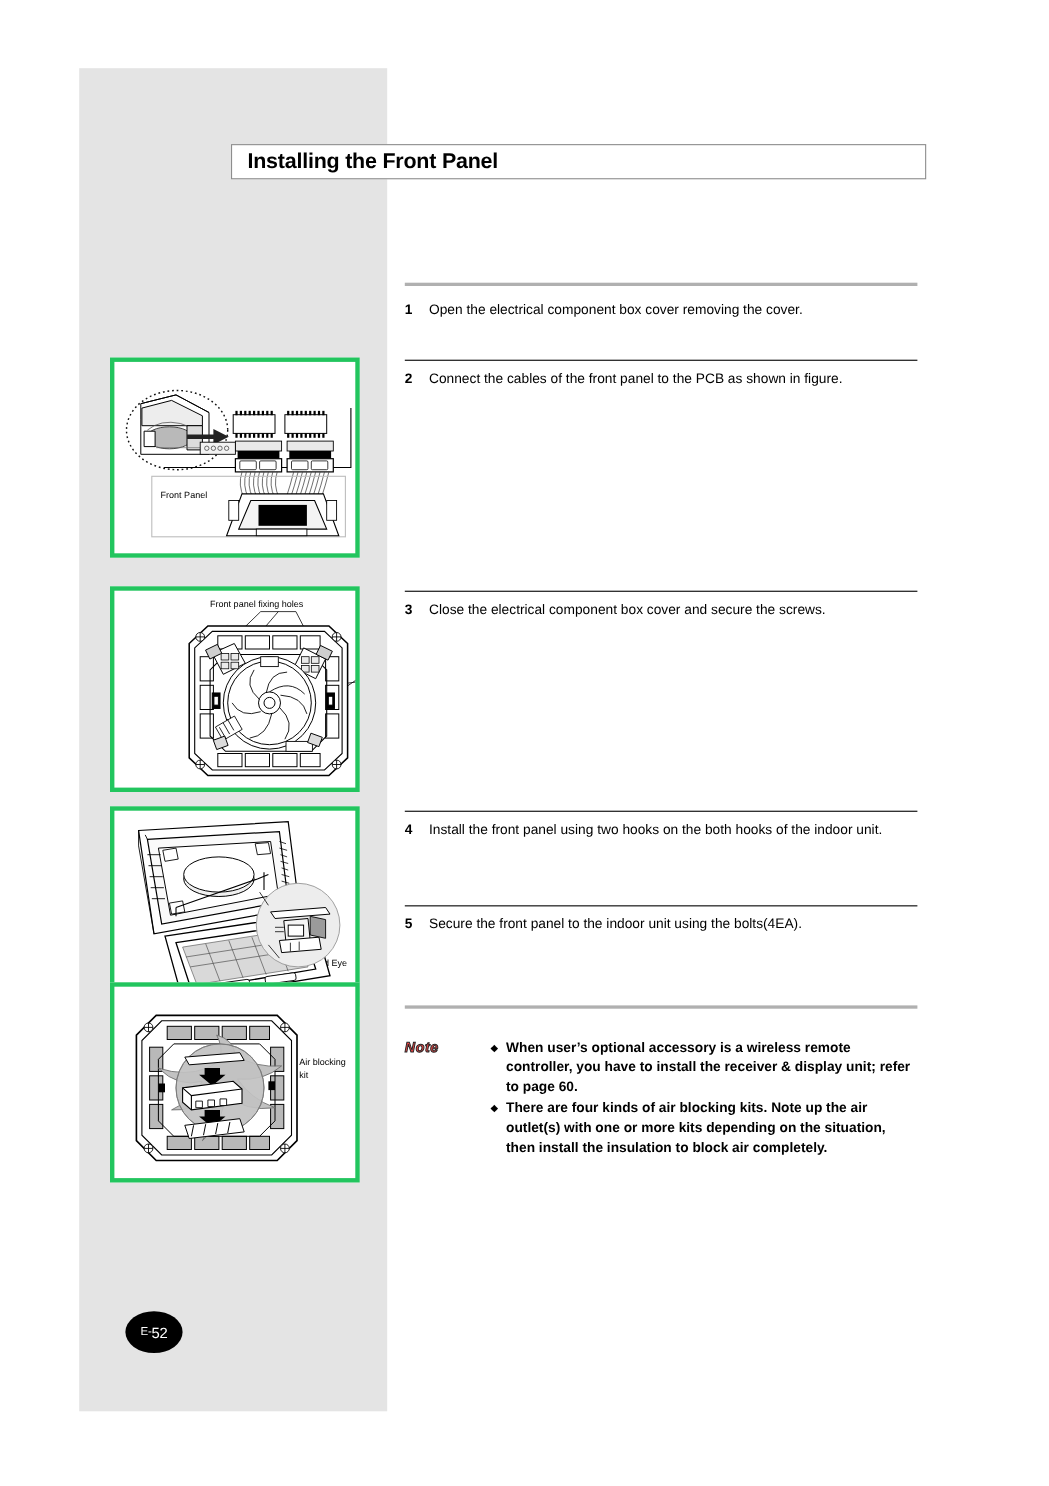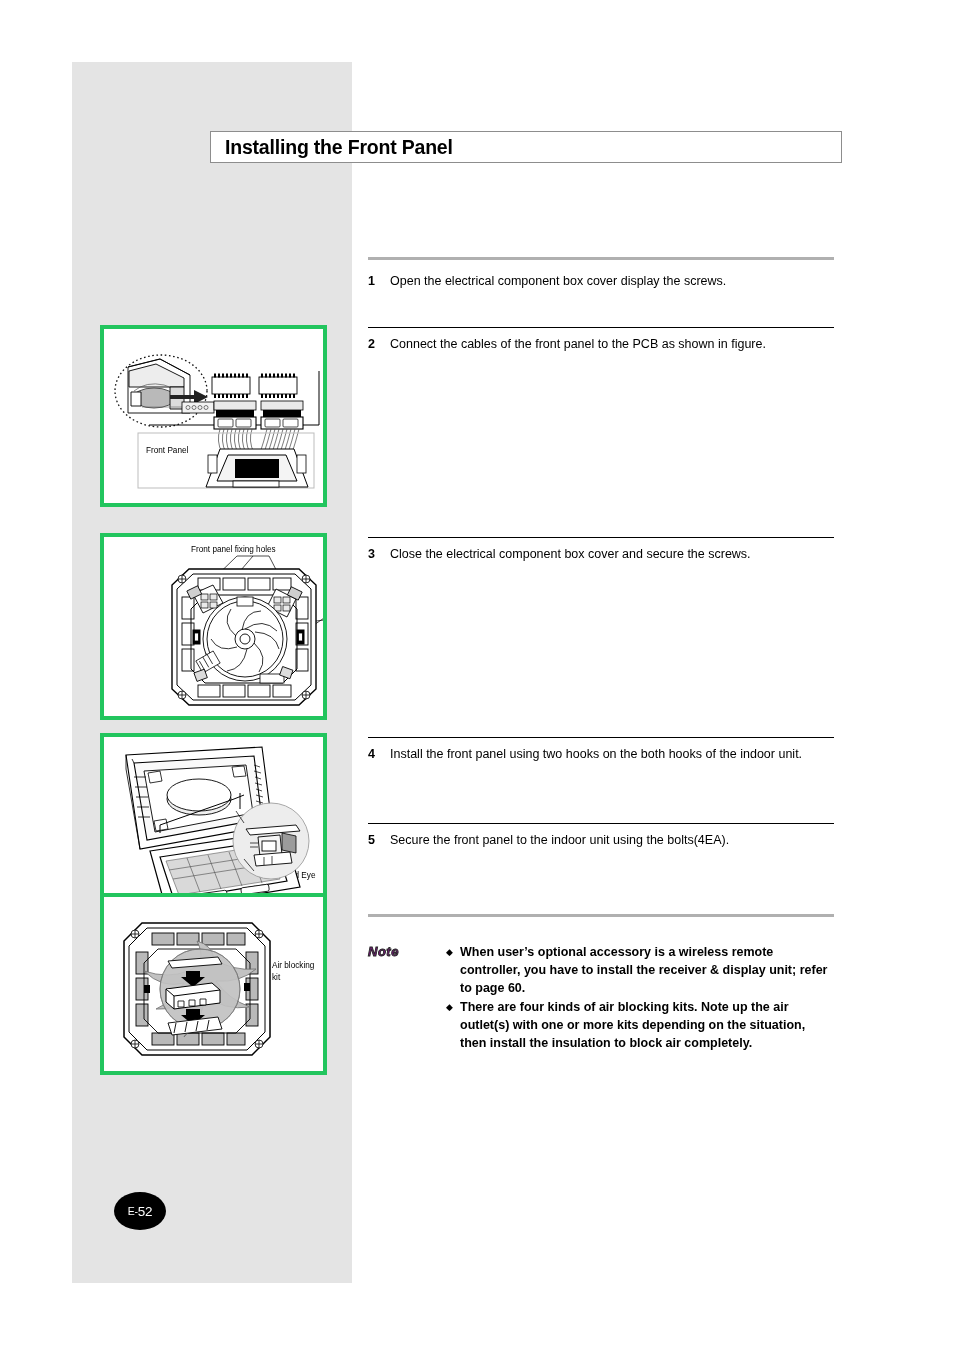--- a/index.html
+++ b/index.html
@@ -97,21 +97,21 @@
     top: 943px;
     width: 466px;
     display: flex;
     align-items: flex-start;
   }
   .note-label {
     flex: 0 0 78px;
     font-size: 13px;
     font-weight: bold;
     font-style: italic;
-    color: #701a75;
+    color: #ef4444;
     -webkit-text-stroke: 0.9px #262626;
     letter-spacing: 0.5px;
     line-height: 17px;
   }
   .note-items {
     flex: 1;
   }
   .note-item {
     display: flex;
     align-items: flex-start;
@@ -178,21 +178,21 @@
 <div class="title-box">
   <span class="title-text">Installing the Front Panel</span>
 </div>
 
 <div class="content">
 
   <div class="rule-top" style="top:257px"></div>
 
   <div class="step" style="top:273px">
     <span class="num">1</span>
-    <span class="body">Open the electrical component box cover display the screws.</span>
+    <span class="body">Open the electrical component box cover removing the cover.</span>
   </div>
 
   <div class="rule-thin" style="top:327px"></div>
 
   <div class="step" style="top:336px">
     <span class="num">2</span>
     <span class="body">Connect the cables of the front panel to the PCB as shown in figure.</span>
   </div>
 
   <div class="rule-thin" style="top:537px"></div>

